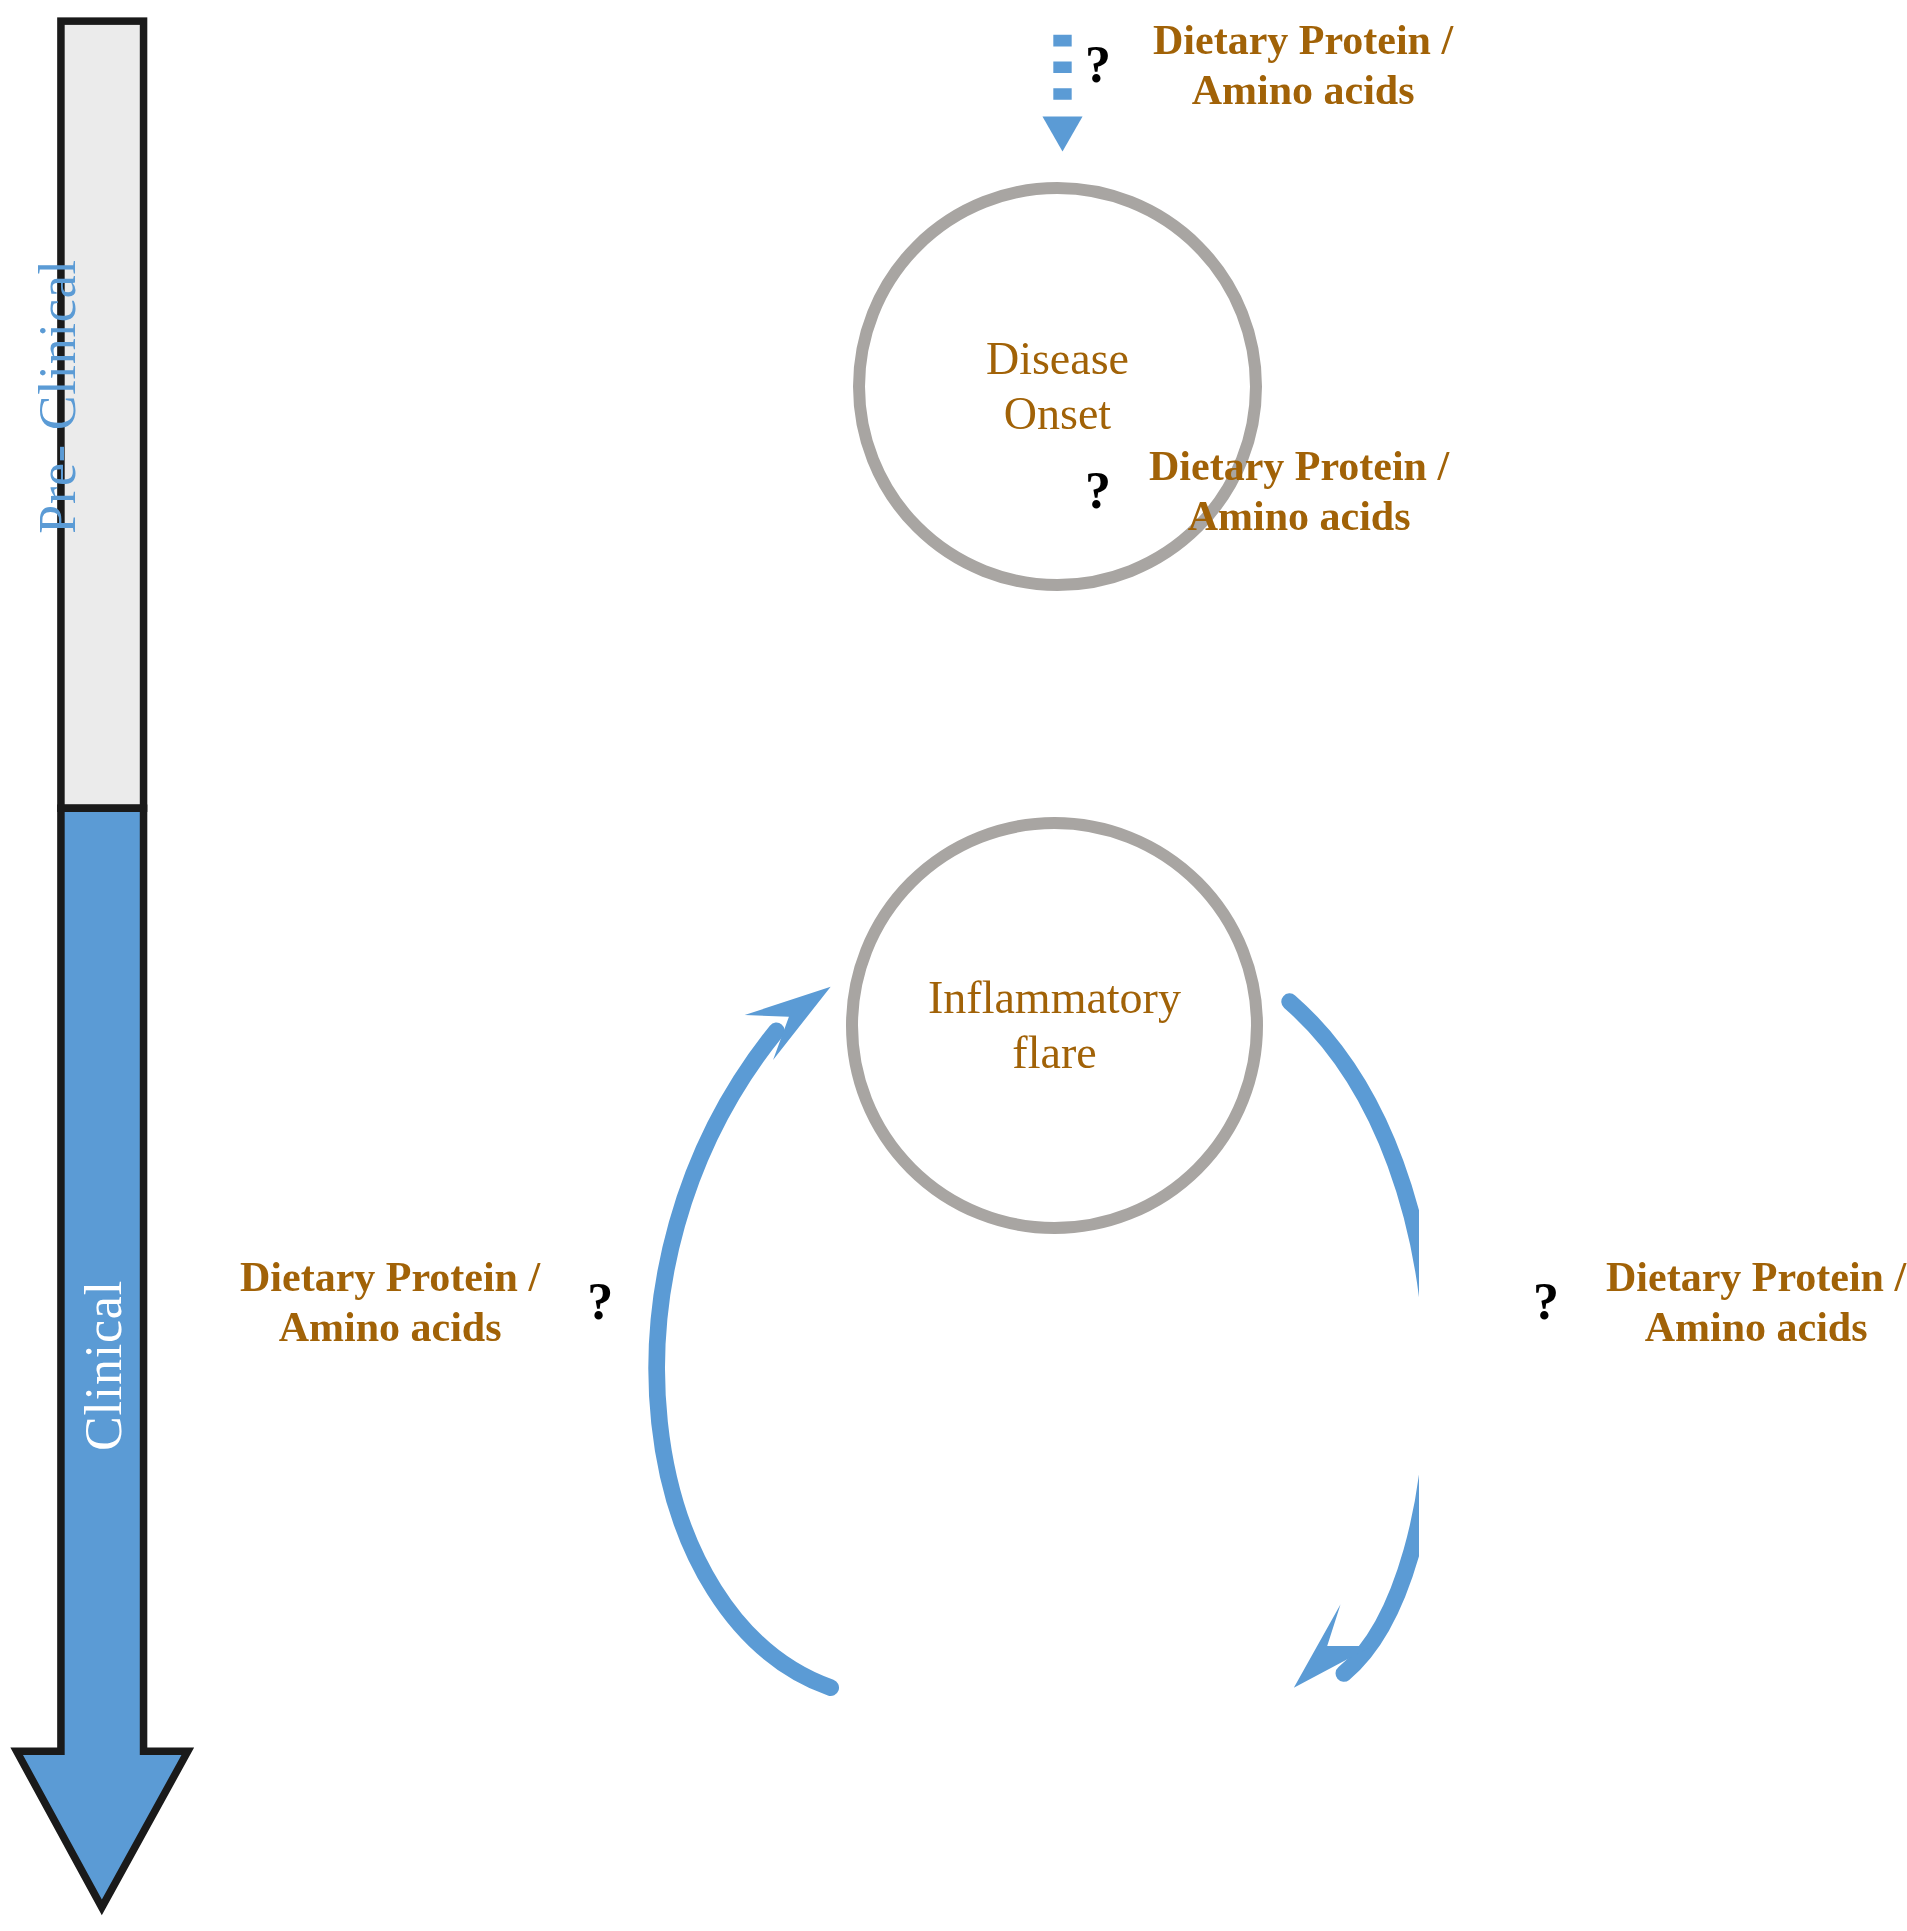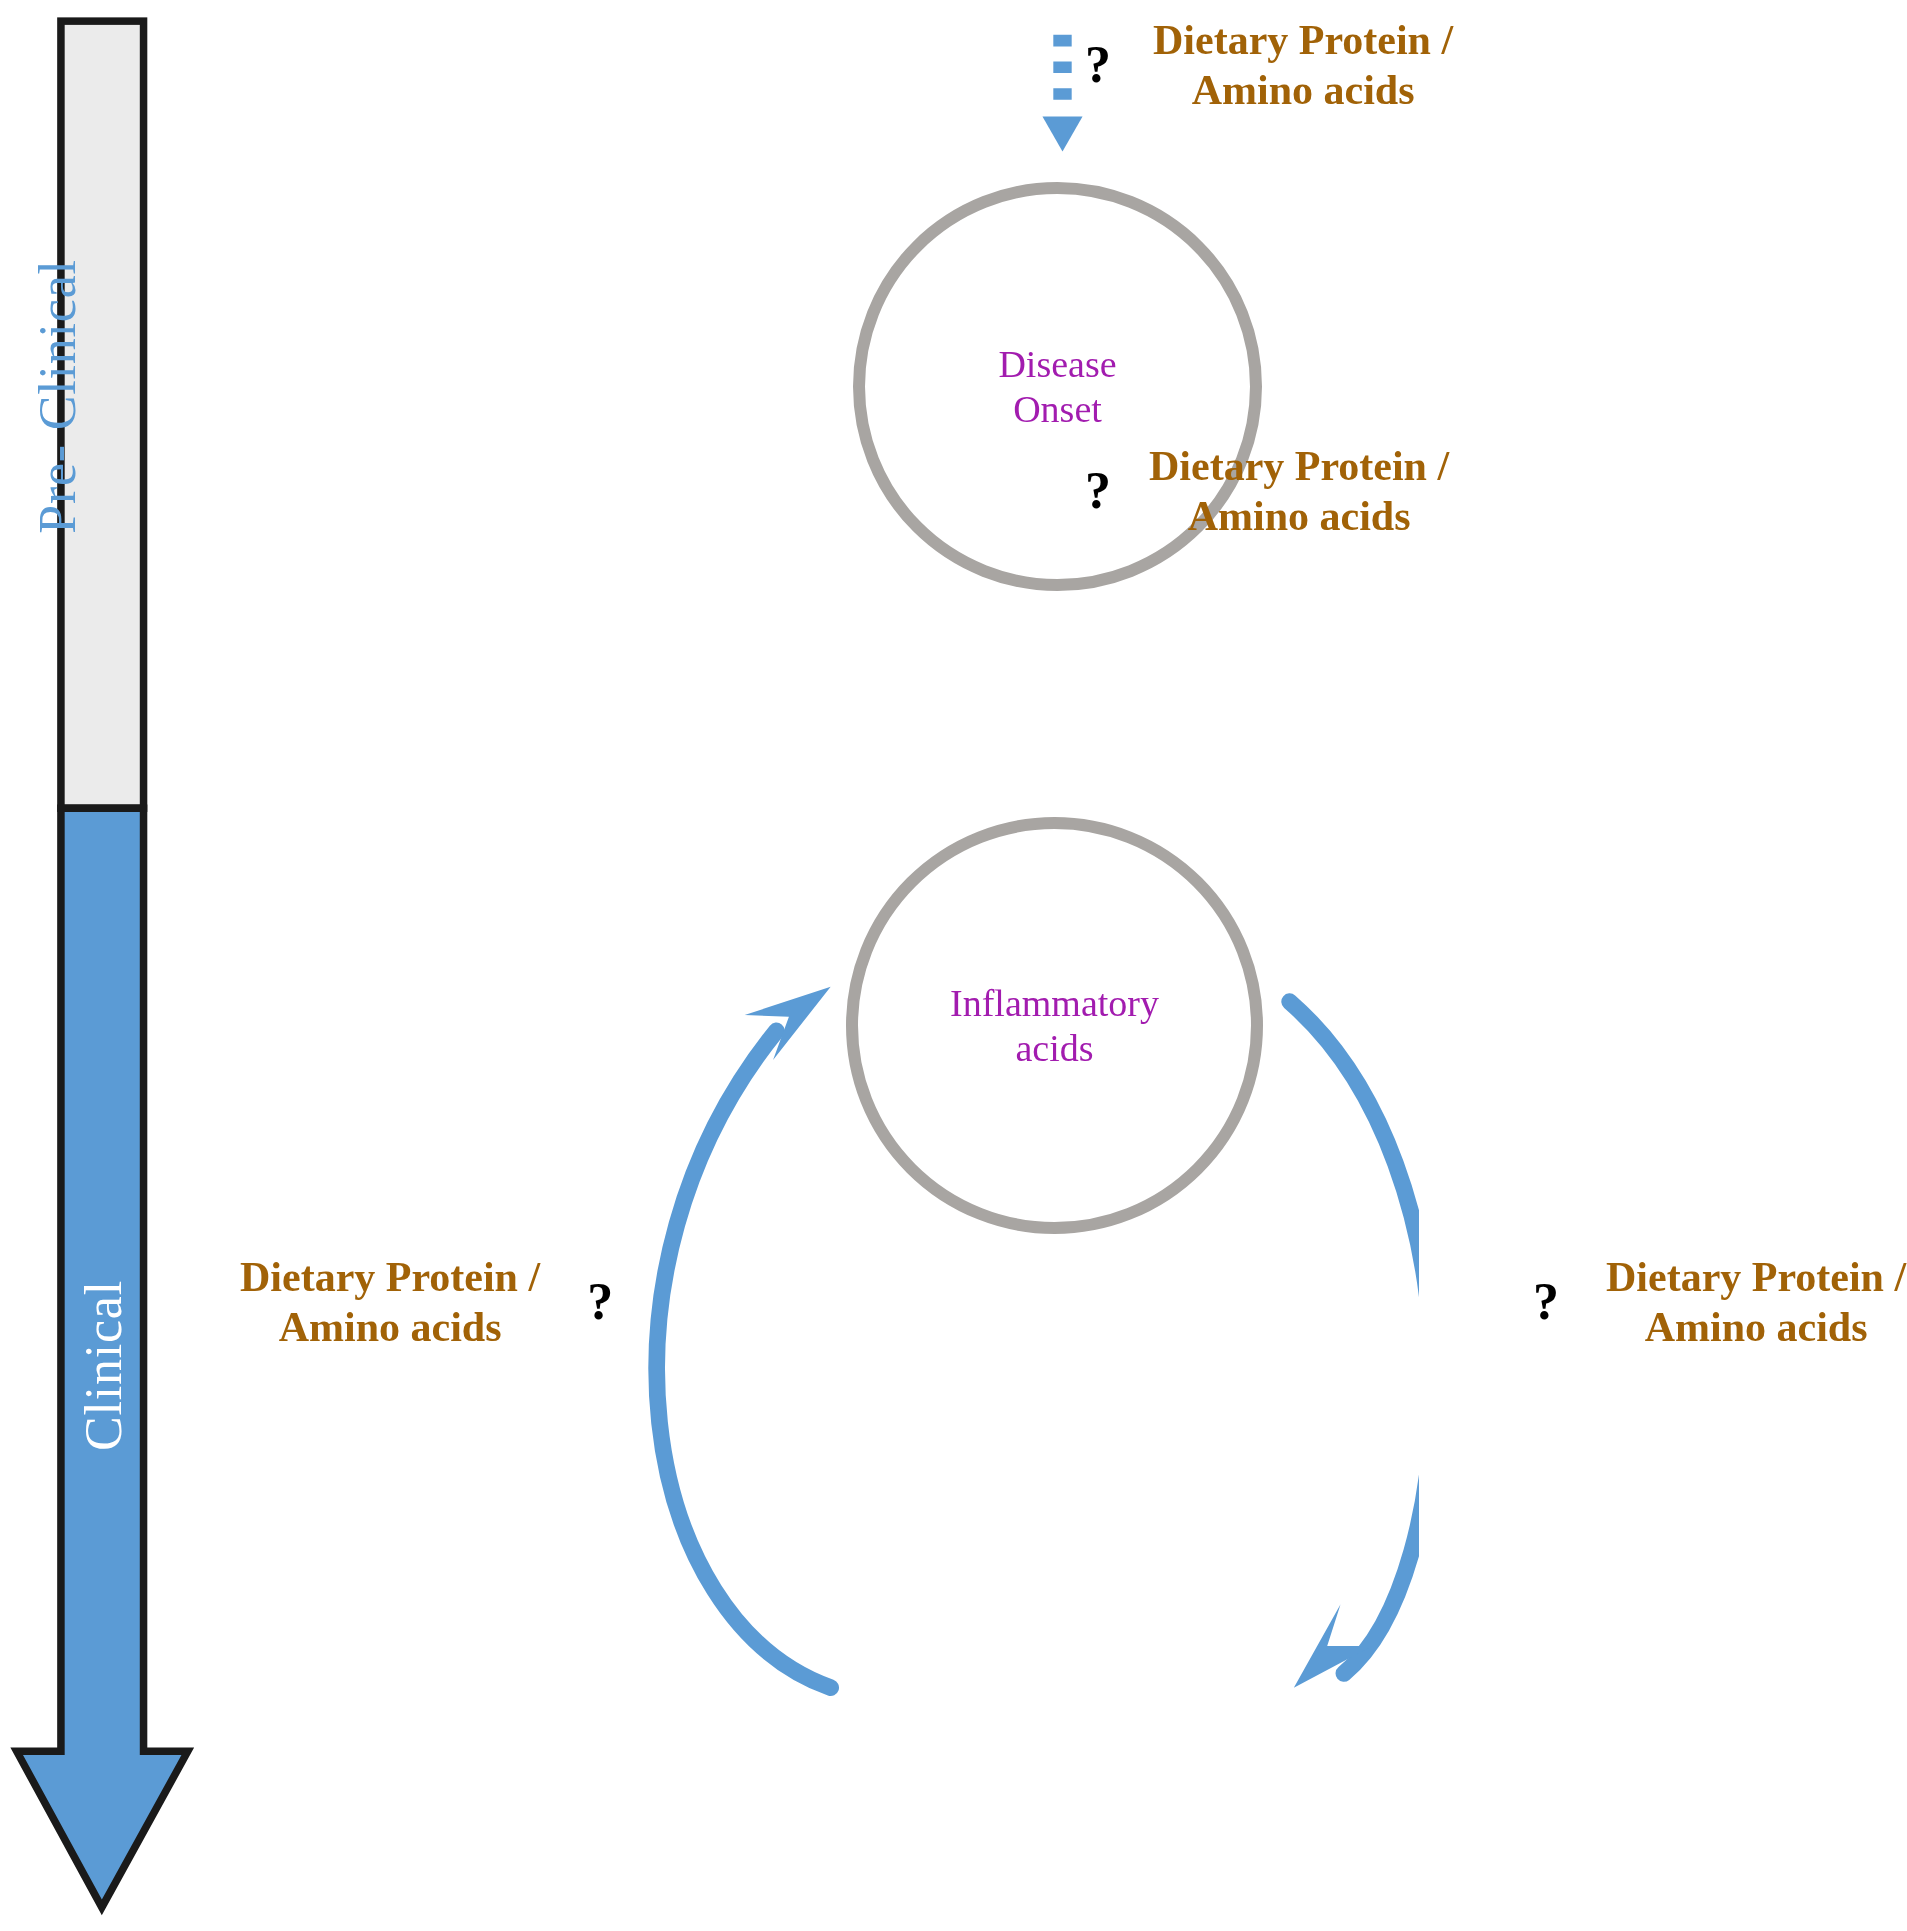--- a/index.html
+++ b/index.html
@@ -35,22 +35,22 @@
     position:absolute;
     border-radius:50%;
     border:12.5px solid #a8a5a2;
     background:#ffffff;
     box-sizing:border-box;
     display:flex;
     align-items:center;
     justify-content:center;
   }
   .node-label{
-    font-size:38px;
-    color:#a21caf;
+    font-size:46px;
+    color:#a16207;
     line-height:1.18;
     text-align:center;
     white-space:pre-line;
     padding:0 25px;
   }
 
   #node-disease{left:853px;top:182px;width:409px;height:409px;}
   #node-flare{left:846px;top:817px;width:417px;height:417px;}
   #node-resolution{left:846px;top:1468px;width:417px;height:417px;}
 
@@ -127,21 +127,21 @@
     </g>
   </svg>
 
   <div class="node" id="node-disease">
     <span class="node-label">Disease
 Onset</span>
   </div>
 
   <div class="node" id="node-flare">
     <span class="node-label">Inflammatory
-acids</span>
+flare</span>
   </div>
 
 
   <div class="annot" id="annot-top">
     <span class="qmark">?</span>
     <span class="annot-text">Dietary Protein /
 Amino acids</span>
   </div>
 
   <div class="annot" id="annot-mid">

